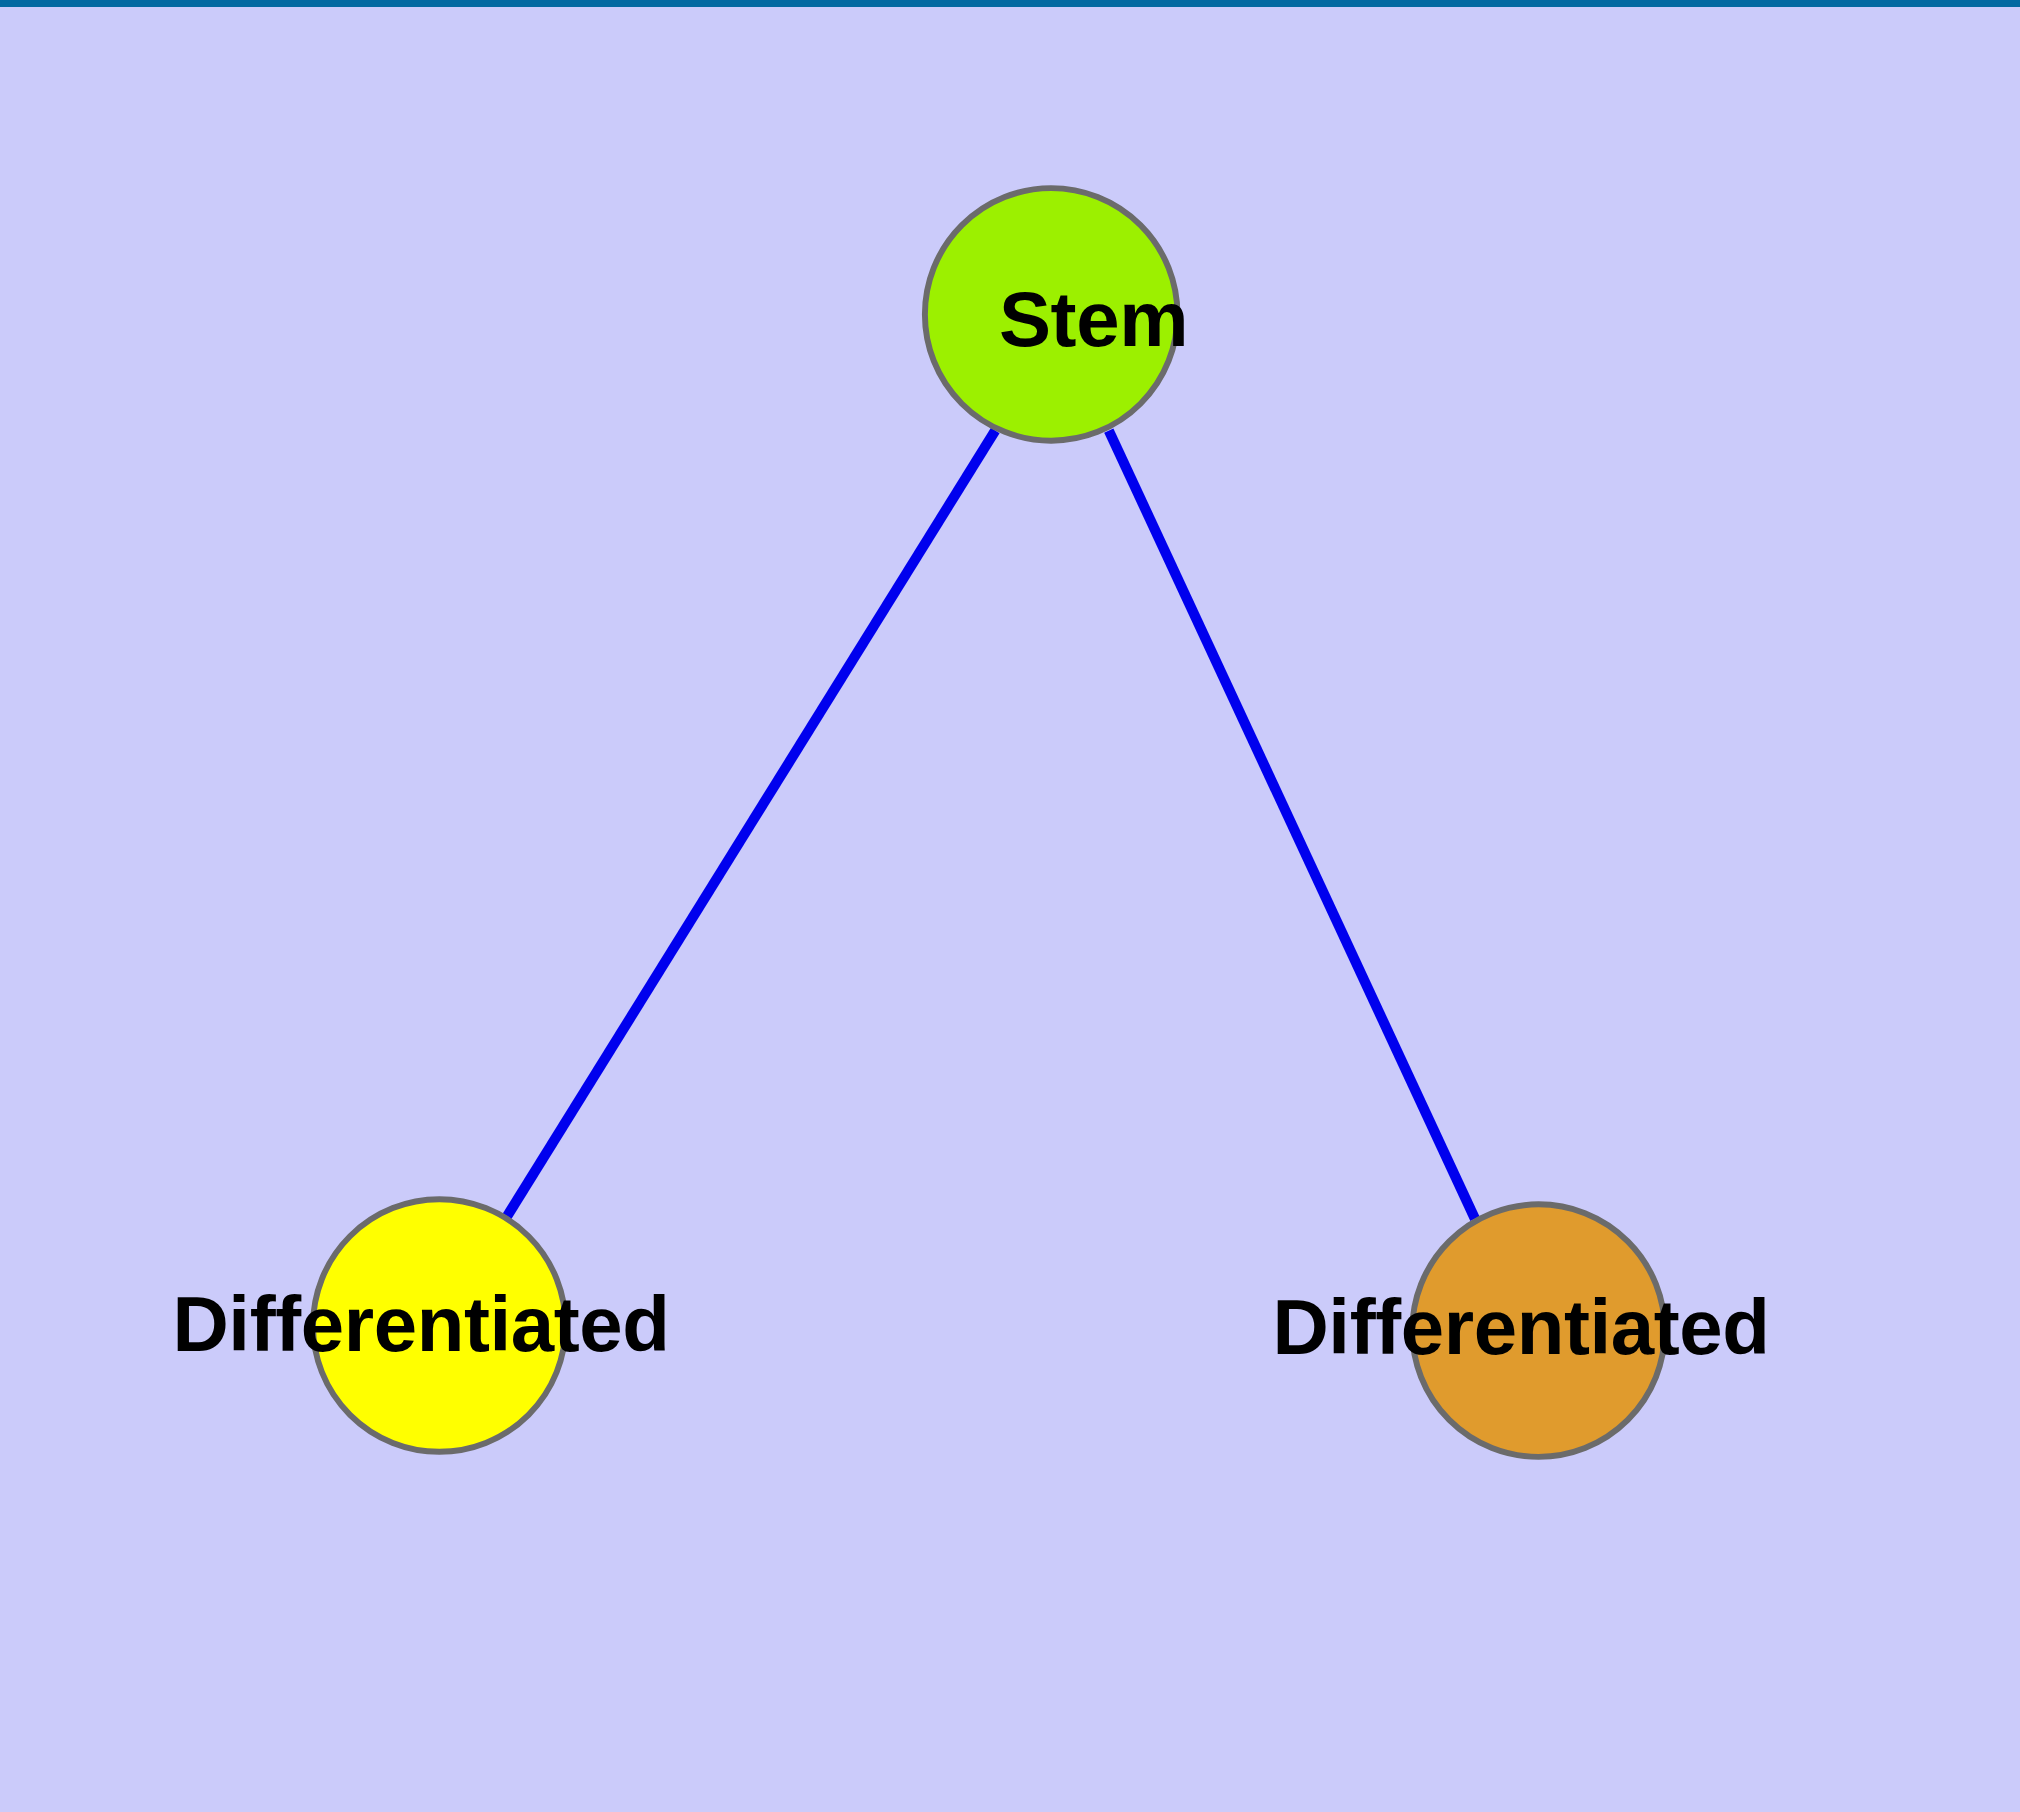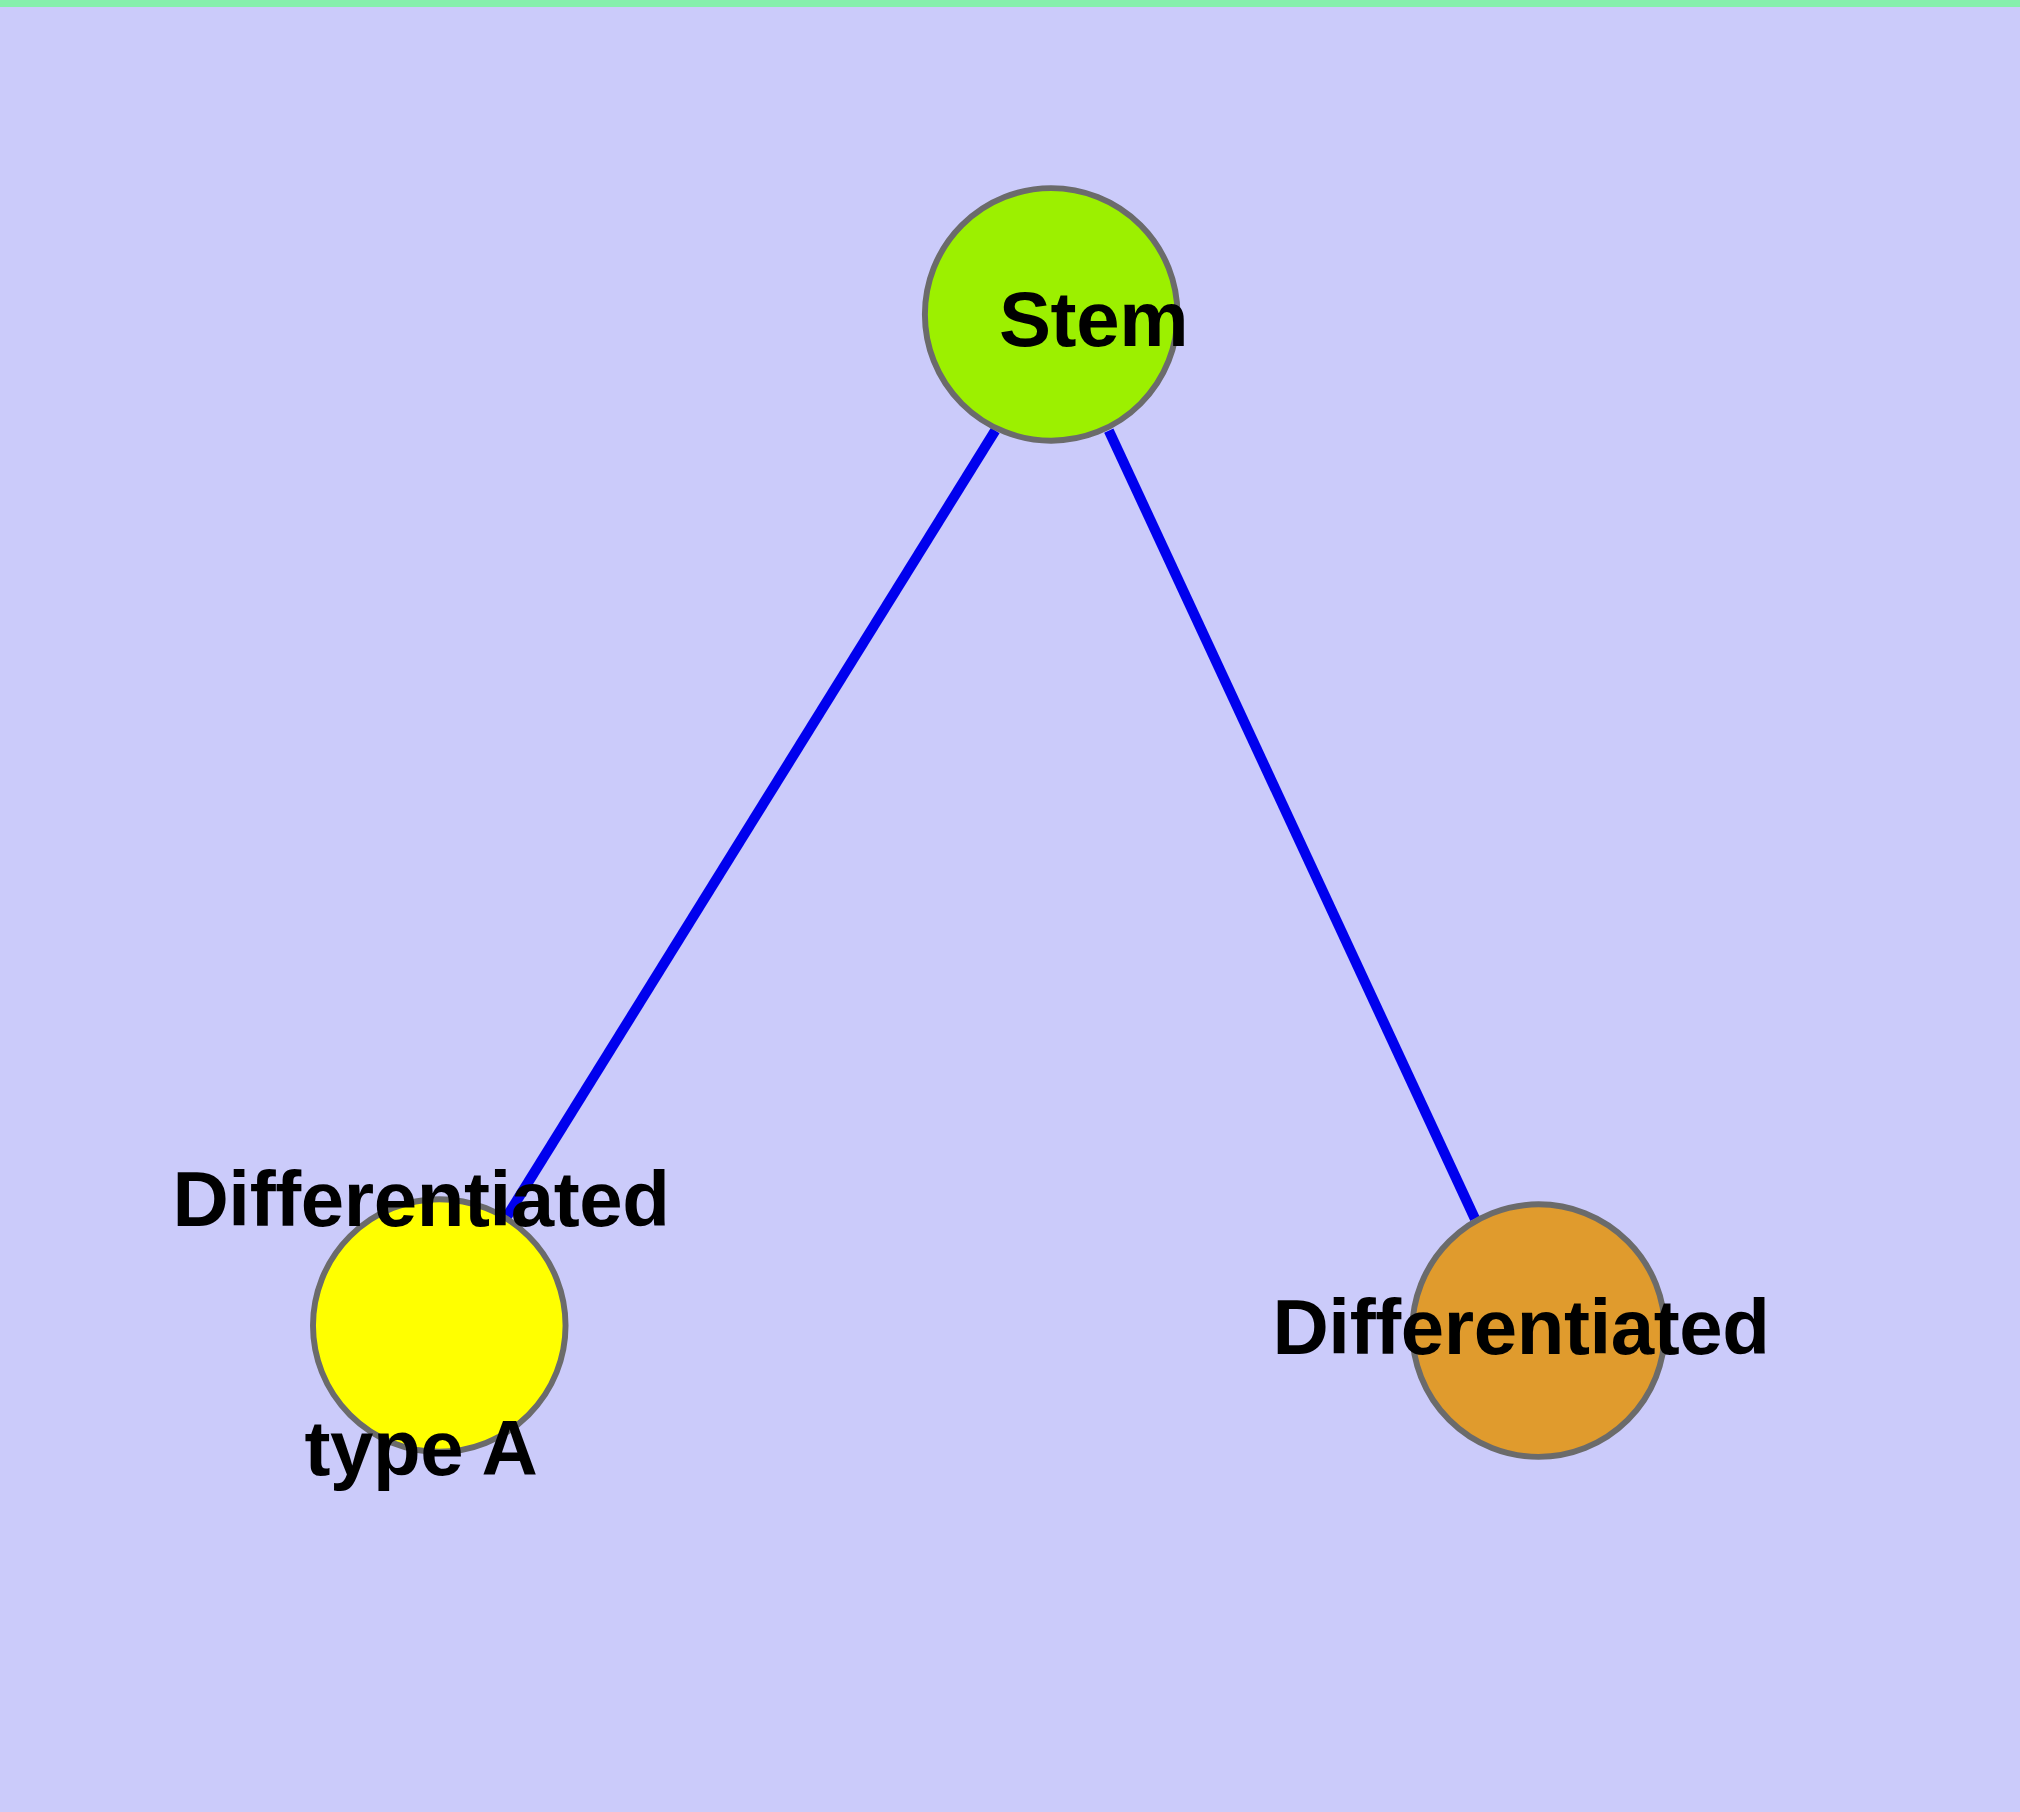--- a/index.html
+++ b/index.html
@@ -5,21 +5,21 @@
   html, body {
     margin: 0;
     padding: 0;
     background: #ffffff;
   }
   #canvas {
     position: relative;
     width: 2021px;
     height: 1812px;
     overflow: hidden;
-    background: #86efac;
+    background: #0369a1;
     font-family: "Liberation Sans", sans-serif;
   }
   #plot-area {
     position: absolute;
     left: 0;
     top: 6.8px;
     width: 2021px;
     height: 1805px;
     background: #cbcbfa;
   }
@@ -73,21 +73,20 @@
       <circle class="node-circle" cx="1815" cy="1570" r="149" fill="#e09b2d"></circle>
     </g>
   </svg>
 
   <div class="node-label" style="left:1051px; top:319px;">
     <span>Stem</span>
   </div>
 
   <div class="node-label" style="left:421px; top:1324px;">
     <div>Differentiated</div>
-    <div>type A</div>
   </div>
 
   <div class="node-label" style="left:1521px; top:1327px;">
     <div>Differentiated</div>
   </div>
 
 </div>
 
 
 </body></html>

